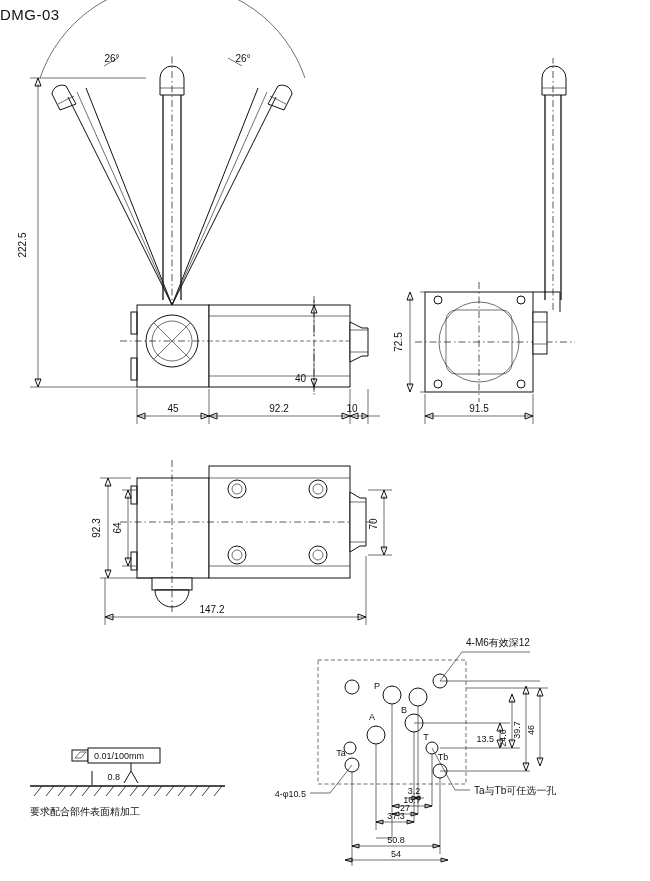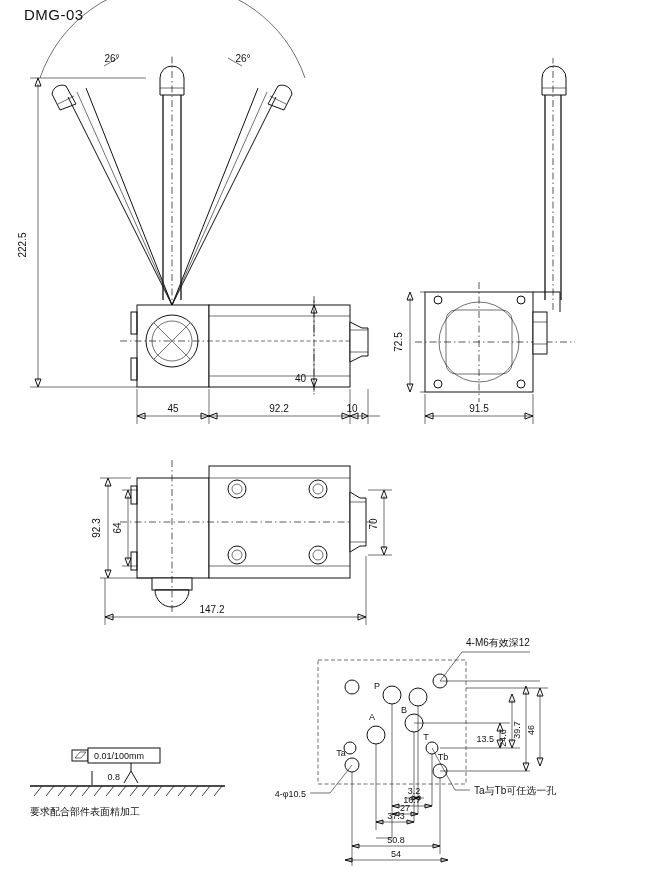--- a/index.html
+++ b/index.html
@@ -1,18 +1,18 @@
 <!DOCTYPE html>
 <html><head>
 <meta charset="utf-8">
 <style>
   html,body{margin:0;padding:0;background:#ffffff;}
   body{width:650px;height:881px;position:relative;font-family:"Liberation Sans",sans-serif;color:#1a1a1a;overflow:hidden;}
   #root{position:absolute;left:0;top:0;width:650px;height:881px;}
-  .title{position:absolute;left:24px;top:6px;font-size:15px;letter-spacing:.5px;color:#111;}
+  .title{position:absolute;left:0;top:6px;font-size:15px;letter-spacing:.5px;color:#111;}
   svg{position:absolute;left:0;top:0;width:650px;height:881px;}
   text{font-family:"Liberation Sans",sans-serif;fill:#111;}
   .dim{font-size:10px;}
   .dimsm{font-size:9px;}
   .cn{font-size:10px;}
   .ln{stroke:#111;fill:none;stroke-width:1;}
   .lnx{stroke:#111;fill:none;stroke-width:1.3;}
   .dash{stroke:#111;fill:none;stroke-width:.7;stroke-dasharray:7 3 1.5 3;}
   .dash2{stroke:#111;fill:none;stroke-width:.6;stroke-dasharray:4 2.5;}
   .thin{stroke:#111;fill:none;stroke-width:.6;}

